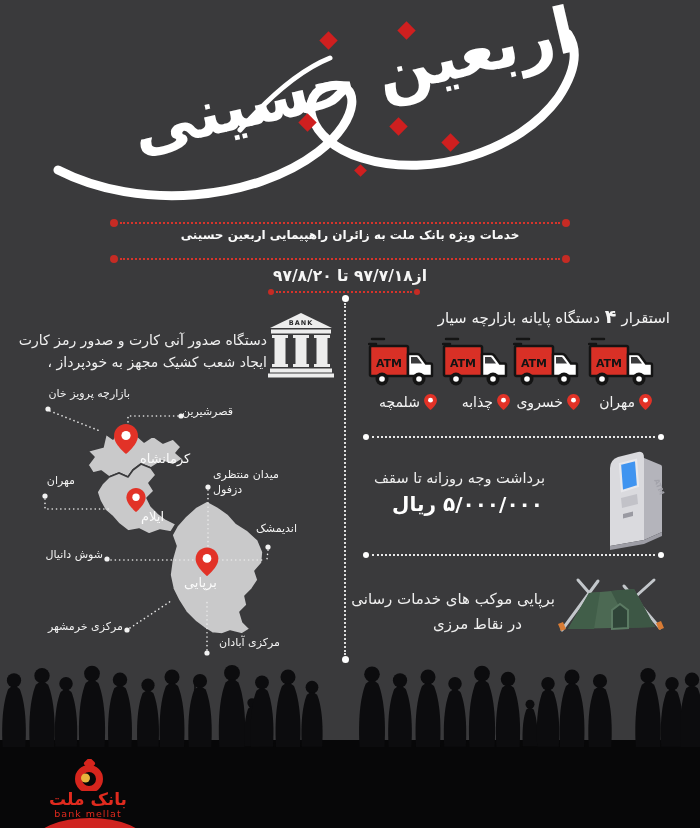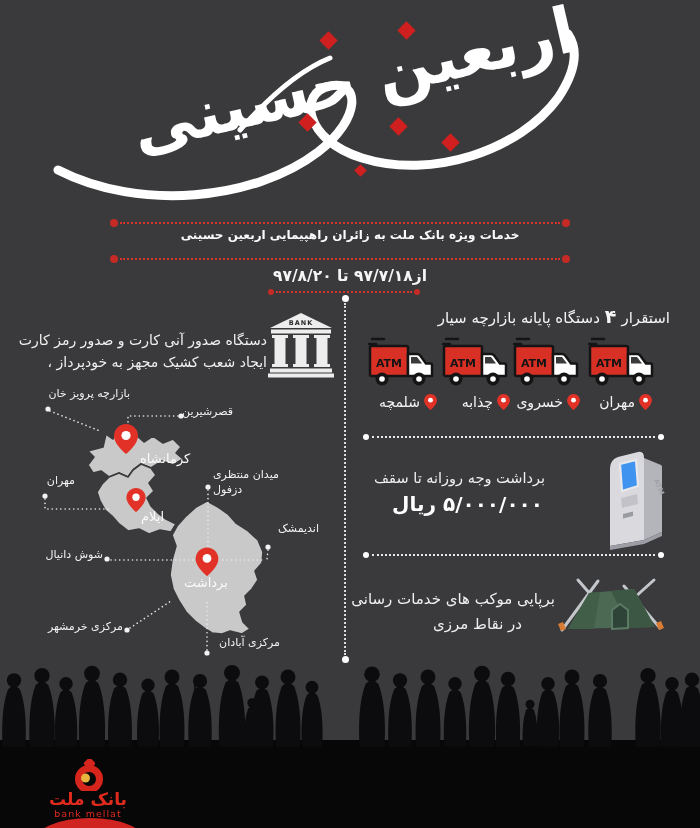--- a/index.html
+++ b/index.html
@@ -147,27 +147,27 @@
       <use href="#pin" transform="translate(195.6,547.5) scale(0.95)"></use>
     </svg>
 
     <div class="abs map-label rtl" style="right:570px;top:387px">بازارچه پرویز خان</div>
     <div class="abs map-label rtl" style="right:467px;top:405px">قصرشیرین</div>
     <div class="abs map-label rtl" style="right:625px;top:474px">مهران</div>
     <div class="abs map-label rtl" style="left:213px;top:467px;text-align:left;line-height:15px">
       <div>میدان منتظری</div>
       <div>دزفول</div>
     </div>
-    <div class="abs map-label rtl" style="right:381px;top:522px">اندیمشک</div>
+    <div class="abs map-label rtl" style="right:403px;top:522px">اندیمشک</div>
     <div class="abs map-label rtl" style="right:597px;top:548px">شوش دانیال</div>
     <div class="abs map-label rtl" style="right:577px;top:620px">مرکزی خرمشهر</div>
     <div class="abs map-label rtl" style="right:420px;top:636px">مرکزی آبادان</div>
     <div class="abs prov-label rtl" style="left:140px;top:451px">کرمانشاه</div>
     <div class="abs prov-label rtl" style="left:141px;top:509px">ایلام</div>
-    <div class="abs prov-label rtl" style="left:184px;top:575px">برداشت</div>
+    <div class="abs prov-label rtl" style="left:184px;top:575px">برپایی</div>
   </section>
 
   <section>
     <div class="abs trucks-title">
       <span>استقرار</span>
       <b>۴</b>
       <span>دستگاه پایانه بازارچه سیار</span>
     </div>
 
     <svg class="abs" style="left:588px;top:334px" width="66" height="58" viewBox="0 0 66 58">

